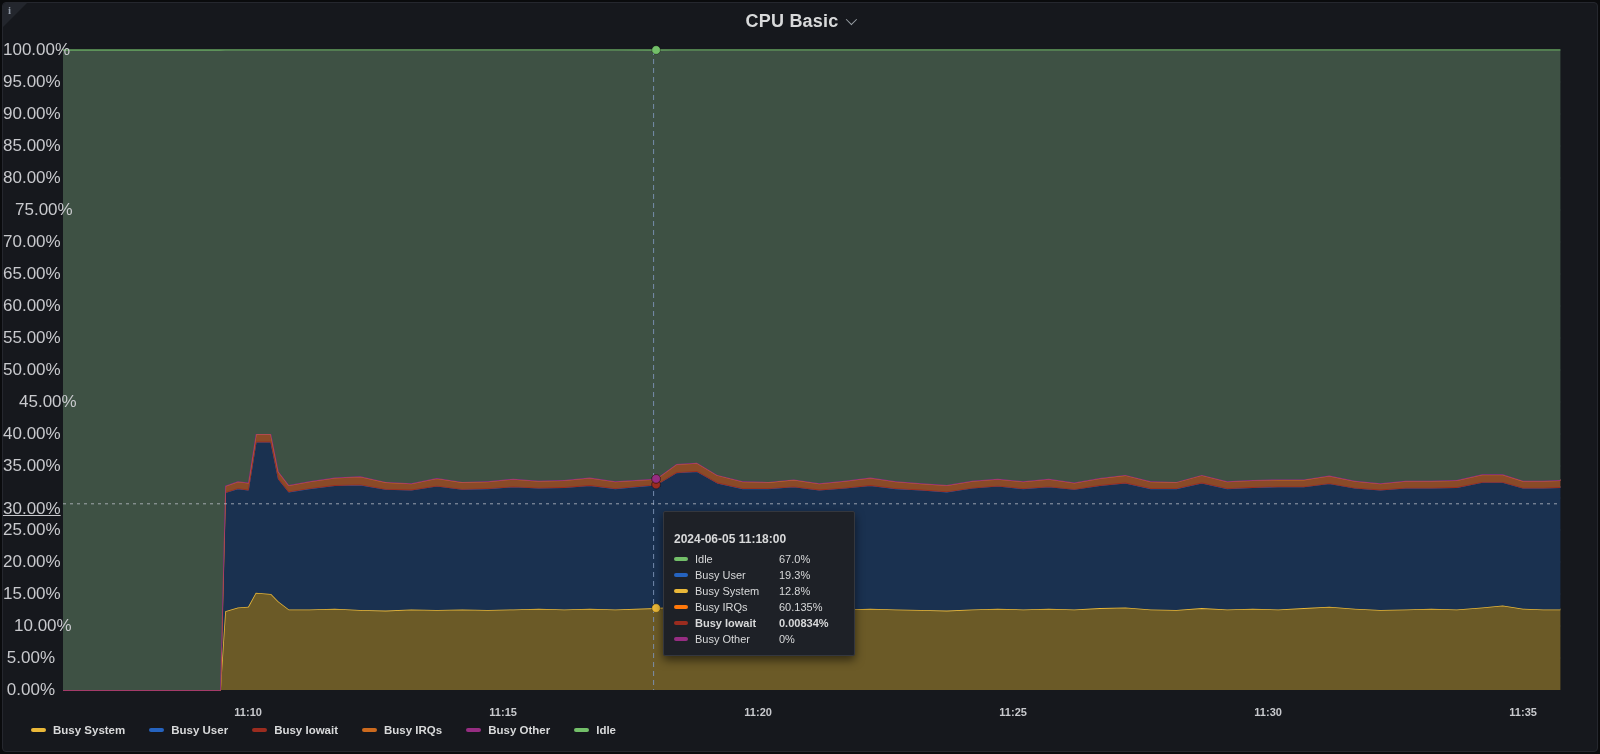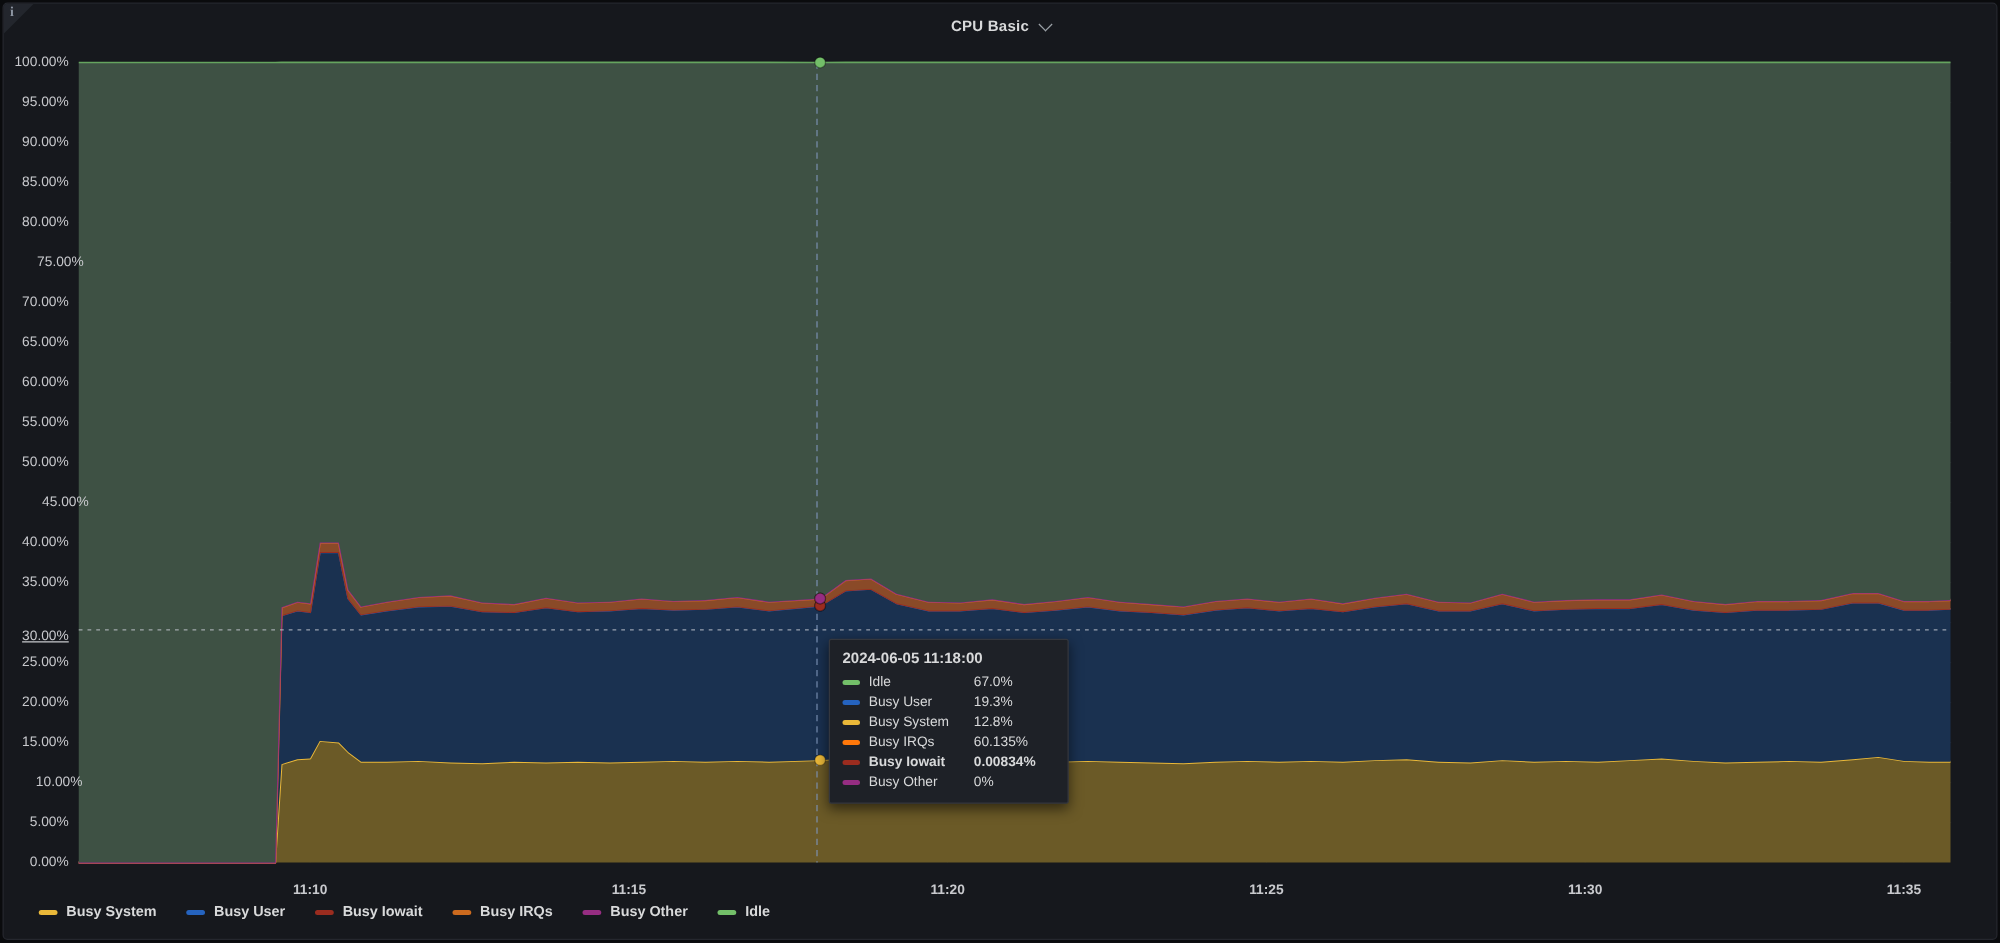--- a/index.html
+++ b/index.html
@@ -5,37 +5,37 @@
   html,body{margin:0;padding:0;width:1600px;height:754px;background:#0a0b0d;overflow:hidden;
     font-family:"Liberation Sans",sans-serif;}
   .stage{position:relative;width:1600px;height:754px;}
   .panel{position:absolute;inset:2px;background:#16181d;border:1px solid #25272e;border-radius:4px;overflow:hidden;}
   .corner-info{position:absolute;top:0;left:0;width:0;height:0;
     border-top:24px solid #23262d;border-right:24px solid transparent;z-index:5;}
   .corner-info .i-glyph{position:absolute;top:-23px;left:5px;color:#8e96a3;font-size:11px;font-weight:bold;
     font-family:"Liberation Serif",serif;}
   .title-bar{position:absolute;top:0;left:0;right:0;height:36px;display:flex;align-items:center;justify-content:center;
     gap:8px;cursor:pointer;}
-  .panel-title{color:#d8d9da;font-size:12px;font-weight:bold;letter-spacing:.2px;text-align:center;}
+  .panel-title{color:#d8d9da;font-size:18px;font-weight:bold;letter-spacing:.2px;text-align:center;}
   .chev{width:7px;height:7px;border-right:1.5px solid #9aa0a6;border-bottom:1.5px solid #9aa0a6;
     transform:rotate(45deg) translateY(-2px);display:inline-block;}
   #plot{position:absolute;left:60px;top:47px;overflow:visible;}
   .grid{stroke:rgba(255,255,255,0.06);stroke-width:1;}
   .vcross{stroke:#7d93b8;stroke-width:1;stroke-dasharray:5 4;opacity:.9;}
   .hcross{stroke:#c3c7cf;stroke-width:1;stroke-dasharray:3 4;opacity:.75;}
   .ylabel{position:absolute;left:0;width:52px;height:12px;line-height:12px;text-align:right;
-    color:#c8c9cd;font-size:11px;}
+    color:#c8c9cd;font-size:17px;}
   .xlabel{position:absolute;width:64px;height:14px;line-height:14px;text-align:center;top:702px;
     color:#c8c9cd;font-size:11px;font-weight:bold;}
   .legend{position:absolute;left:28px;top:721px;display:flex;align-items:center;gap:24px;}
   .legend-item{display:flex;align-items:center;gap:7px;cursor:pointer;}
   .swatch{width:15px;height:4px;border-radius:2px;flex:none;}
   .legend-label{color:#d8d9da;font-size:11.5px;font-weight:bold;}
   .tooltip{position:absolute;left:660px;top:508px;width:170px;background:#1e2127;border:1px solid #34373e;
-    border-radius:2px;box-shadow:0 4px 10px rgba(0,0,0,.55);padding:7px 10px 8px 10px;z-index:10;}
+    border-radius:2px;box-shadow:0 4px 10px rgba(0,0,0,.55);padding:20px 10px 8px 10px;z-index:10;}
   .tt-header{color:#d8d9da;font-size:12px;font-weight:bold;margin-bottom:5px;}
   .tt-row{display:flex;align-items:center;height:16px;}
   .tt-row .swatch{width:14px;margin-right:7px;}
   .tt-name{color:#d8d9da;font-size:11px;width:84px;flex:none;}
   .tt-val{color:#d8d9da;font-size:11px;}
   .tt-row.bold .tt-name,.tt-row.bold .tt-val{font-weight:bold;}
 </style>
 </head>
 <body>
 

